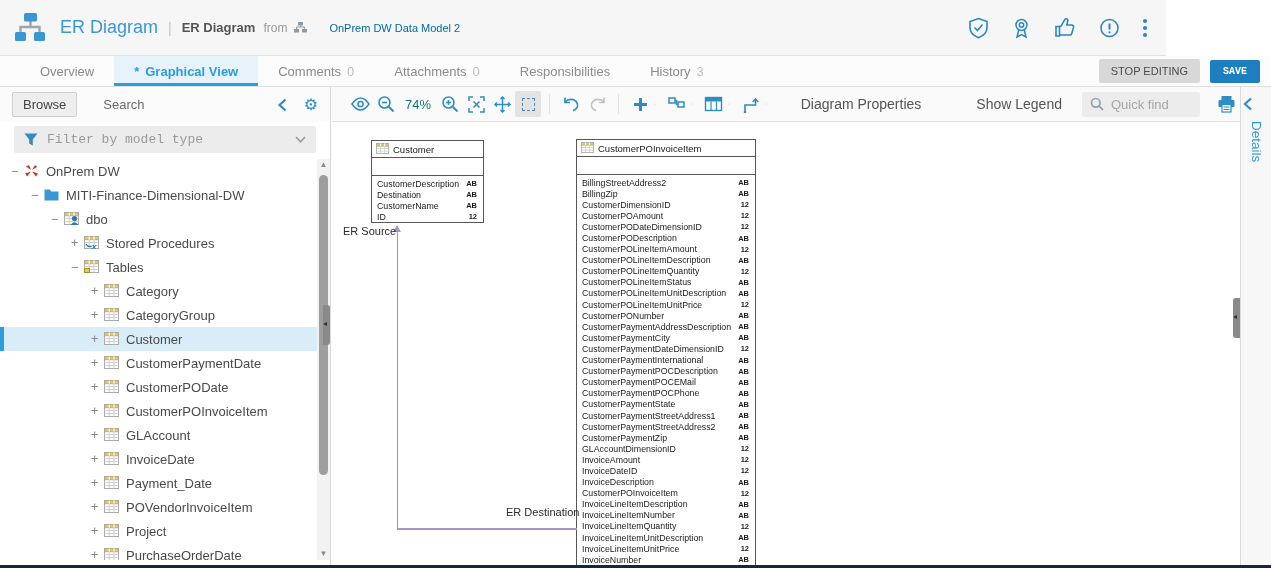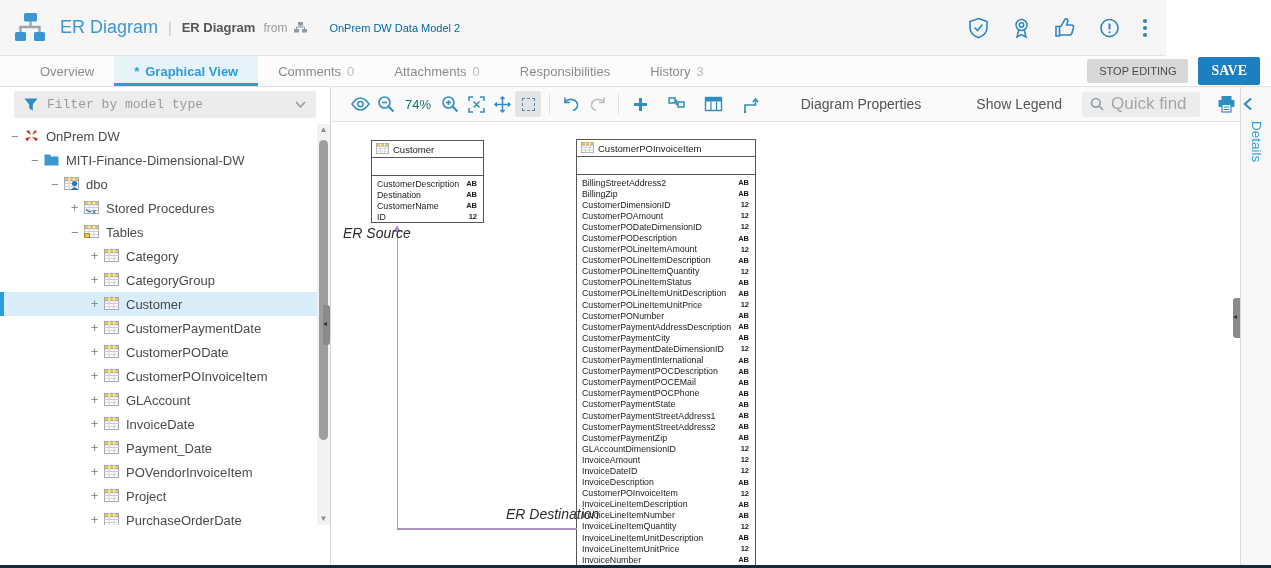--- a/index.html
+++ b/index.html
@@ -19,21 +19,21 @@
   .top-icons svg { display:block; }
 
   
   .tabbar { position:absolute; left:0; top:56px; width:1271px; height:31px; background:#fcfcfc; border-bottom:1px solid #e0e0e0; display:flex; align-items:stretch; padding-left:20px; }
   .tab { display:flex; align-items:center; padding:0 20px; font-size:13px; color:#8b8b8b; cursor:pointer; gap:6px; }
   .tab.active { background:#e7f3fb; color:#2d9cdb; font-weight:bold; box-shadow:inset 0 -3px 0 #2d9cdb; }
   .tab-star { font-weight:bold; color:#2d9cdb; }
   .tab-count { color:#bcbcbc; font-weight:normal; }
   .tab-actions { margin-left:auto; display:flex; align-items:center; gap:10px; padding-right:11px; }
   .btn-stop { background:#d8d8d8; color:#4a4a4a; border:none; font-size:11px; font-family:inherit; padding:6px 12px; border-radius:2px; cursor:pointer; }
-  .btn-save { background:#1e7fc0; color:#fff; border:none; font-size:14px; font-weight:bold; font-family:Liberation Serif, serif; padding:6px 13px; border-radius:2px; cursor:pointer; }
+  .btn-save { background:#1e7fc0; color:#fff; border:none; font-size:10px; font-weight:bold; font-family:Liberation Mono, monospace; padding:6px 13px; border-radius:2px; cursor:pointer; }
 
   
   .main { position:absolute; left:0; top:87px; width:1271px; bottom:3px; }
   .bottombar { position:absolute; left:0; bottom:0; width:1271px; height:3px; background:#16293c; }
 
   
   .sidebar { position:absolute; left:0; top:0; width:331px; height:100%; background:#fff; border-right:1px solid #d8d8d8; overflow:hidden; }
   .sidebar-head { height:35px; background:#fbfbfb; display:flex; align-items:center; padding:0 12px; }
   .browse-btn { border:1px solid #cfcfcf; background:#eee; border-radius:2px; padding:4px 10px; font-size:13px; color:#444; cursor:pointer; }
   .search-tab { margin-left:26px; font-size:13px; color:#6b6b6b; cursor:pointer; }
@@ -59,36 +59,36 @@
   .canvas-col { position:absolute; left:332px; top:0; width:908px; height:100%; }
   .toolbar { height:35px; background:#fafafa; border-bottom:1px solid #e2e2e2; display:flex; align-items:center; padding-left:15px; }
   .tbtn { display:flex; align-items:center; justify-content:center; width:26px; height:26px; cursor:pointer; flex:0 0 auto; }
   .tbtn.active-tool { background:#e3e3e3; border-radius:2px; }
   .tsep { width:1px; height:20px; background:#e0e0e0; margin:0 8px; flex:0 0 auto; }
   .zoom-pct { font-size:13px; color:#0f766e; margin:0 6px; flex:0 0 auto; cursor:pointer; }
   .chev { margin:0 8px 0 1px; cursor:pointer; }
   .marquee-sq { width:13px; height:13px; border:1.5px dashed #5a87a8; }
   .tlabel { font-size:14px; color:#555; cursor:pointer; flex:0 0 auto; }
   .quickfind { display:flex; align-items:center; background:#ececec; border-radius:3px; height:25px; width:118px; padding:0 8px; margin-left:20px; flex:0 0 auto; }
-  .quickfind .ph { margin-left:7px; font-size:17px; color:#a6a6a6; }
+  .quickfind .ph { margin-left:7px; font-size:13px; color:#a6a6a6; }
 
   .canvas { position:relative; height:calc(100% - 35px); background:#fff; overflow:hidden; }
 
   
   .entity { position:absolute; background:#fff; border:1px solid #565656; font-size:9px; color:#1a1a1a; cursor:move; }
   .entity-header { height:17px; border-bottom:1px solid #565656; display:flex; align-items:center; gap:4px; padding:0 4px; font-size:9.5px; }
   .entity-keys { height:18px; border-bottom:1px solid #565656; }
   .entity-cols { padding:2px 0 0 0; }
   .col-row { display:flex; justify-content:space-between; align-items:center; height:11.1px; padding:0 6px 0 5px; }
   .col-name { font-size:8.8px; white-space:nowrap; }
   .col-type { font-size:7.5px; font-weight:bold; margin-left:6px; }
 
   .rel-seg { position:absolute; background:#ab93c5; }
   .rel-arrow { position:absolute; width:0; height:0; border-left:4px solid transparent; border-right:4px solid transparent; border-bottom:7px solid #ab93c5; }
-  .er-label { position:absolute; font-size:14px; color:#2b2b2b; white-space:nowrap;font-style:italic; }
+  .er-label { position:absolute; font-size:11px; color:#2b2b2b; white-space:nowrap; }
 
   
   .details { position:absolute; right:0; top:0; width:31px; height:100%; background:#f7f7f7; border-left:1px solid #d9d9d9; }
   .details-chev { margin:10px auto 6px auto; width:14px; cursor:pointer; }
   .details-label { writing-mode:vertical-rl; color:#2d9cdb; font-size:13.5px; margin-left:8px; cursor:pointer; }
 </style>
 </head>
 <body>
 
 <div class="stage">
@@ -166,20 +166,30 @@
       </div>
     <div class="tab-actions">
       <button class="btn-stop">STOP EDITING</button>
       <button class="btn-save">SAVE</button>
     </div>
   </div>
 
   <div class="main">
 
     <div class="sidebar">
+      <div class="sidebar-head">
+        <span class="browse-btn">Browse</span>
+        <span class="search-tab">Search</span>
+        <div class="side-head-icons">
+          <svg width="11" height="14" viewBox="0 0 11 14" fill="none" stroke="#2f8dc3" stroke-width="2.2">
+              <path d="M8.5 1.5 L2.5 7 L8.5 12.5"></path>
+            </svg>
+          <span style="color:#2f8dc3;font-size:16px;line-height:16px;cursor:pointer">⚙</span>
+        </div>
+      </div>
       <div class="filter-row">
         <div class="filter-box">
           <svg width="14" height="13" viewBox="0 0 14 13">
               <path d="M0.5 0.5 H13.5 L8.8 6.5 V12.5 L5.2 10.5 V6.5 Z" fill="#2f8dc3"></path>
             </svg>
           <span class="ph">Filter by model type</span>
           <svg width="11" height="7" viewBox="0 0 11 7" fill="none" stroke="#9b9b9b" stroke-width="1.6">
               <path d="M1 1 L5.5 5.8 L10 1"></path>
             </svg>
         </div>

